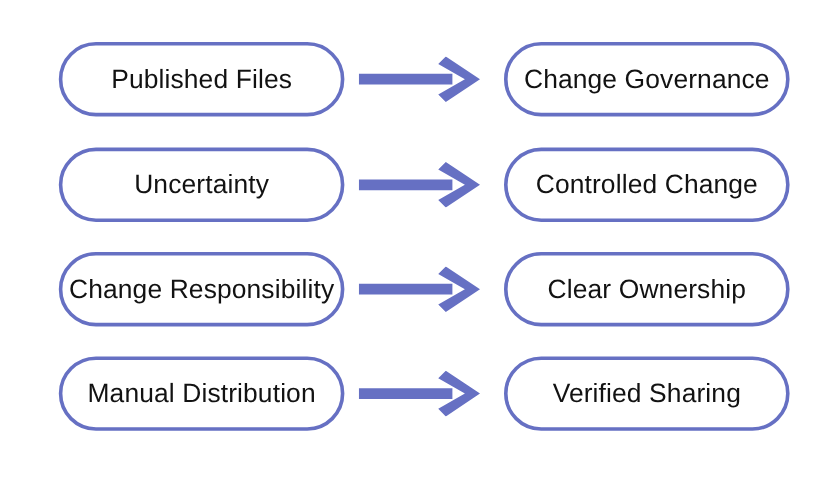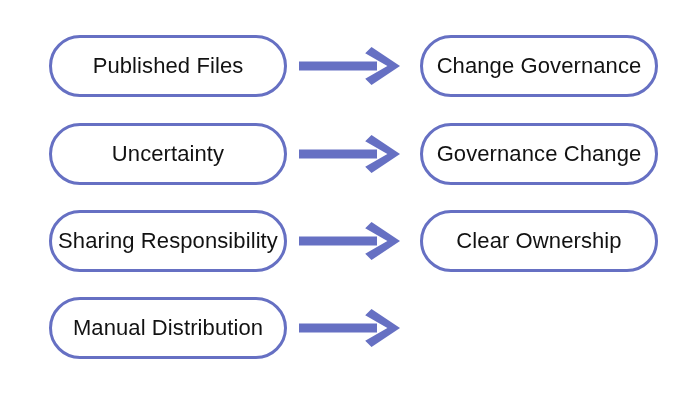--- a/index.html
+++ b/index.html
@@ -105,27 +105,27 @@
     <div class="pill pill-source">
       <span class="pill-label">Uncertainty</span>
     </div>
     <div class="arrow">
       <svg viewBox="0 0 101 38" xmlns="http://www.w3.org/2000/svg" aria-hidden="true">
         <path d="M0 14.5 H78 V23.5 H0 Z" fill="#6670c3"></path>
         <path d="M72.5 0 L66.2 6.3 L88.4 19 L66.2 31.7 L72.5 38 L101 19 Z" fill="#6670c3"></path>
       </svg>
     </div>
     <div class="pill pill-target">
-      <span class="pill-label">Governance Change</span>
+      <span class="pill-label">Controlled Change</span>
     </div>
   </div>
 
   <div class="row row-2">
     <div class="pill pill-source">
-      <span class="pill-label">Sharing Responsibility</span>
+      <span class="pill-label">Change Responsibility</span>
     </div>
     <div class="arrow">
       <svg viewBox="0 0 101 38" xmlns="http://www.w3.org/2000/svg" aria-hidden="true">
         <path d="M0 14.5 H78 V23.5 H0 Z" fill="#6670c3"></path>
         <path d="M72.5 0 L66.2 6.3 L88.4 19 L66.2 31.7 L72.5 38 L101 19 Z" fill="#6670c3"></path>
       </svg>
     </div>
     <div class="pill pill-target">
       <span class="pill-label">Clear Ownership</span>
     </div>
@@ -134,15 +134,18 @@
   <div class="row row-3">
     <div class="pill pill-source">
       <span class="pill-label">Manual Distribution</span>
     </div>
     <div class="arrow">
       <svg viewBox="0 0 101 38" xmlns="http://www.w3.org/2000/svg" aria-hidden="true">
         <path d="M0 14.5 H78 V23.5 H0 Z" fill="#6670c3"></path>
         <path d="M72.5 0 L66.2 6.3 L88.4 19 L66.2 31.7 L72.5 38 L101 19 Z" fill="#6670c3"></path>
       </svg>
     </div>
+    <div class="pill pill-target">
+      <span class="pill-label">Verified Sharing</span>
+    </div>
   </div>
 
 </div>
 
 </body></html>

